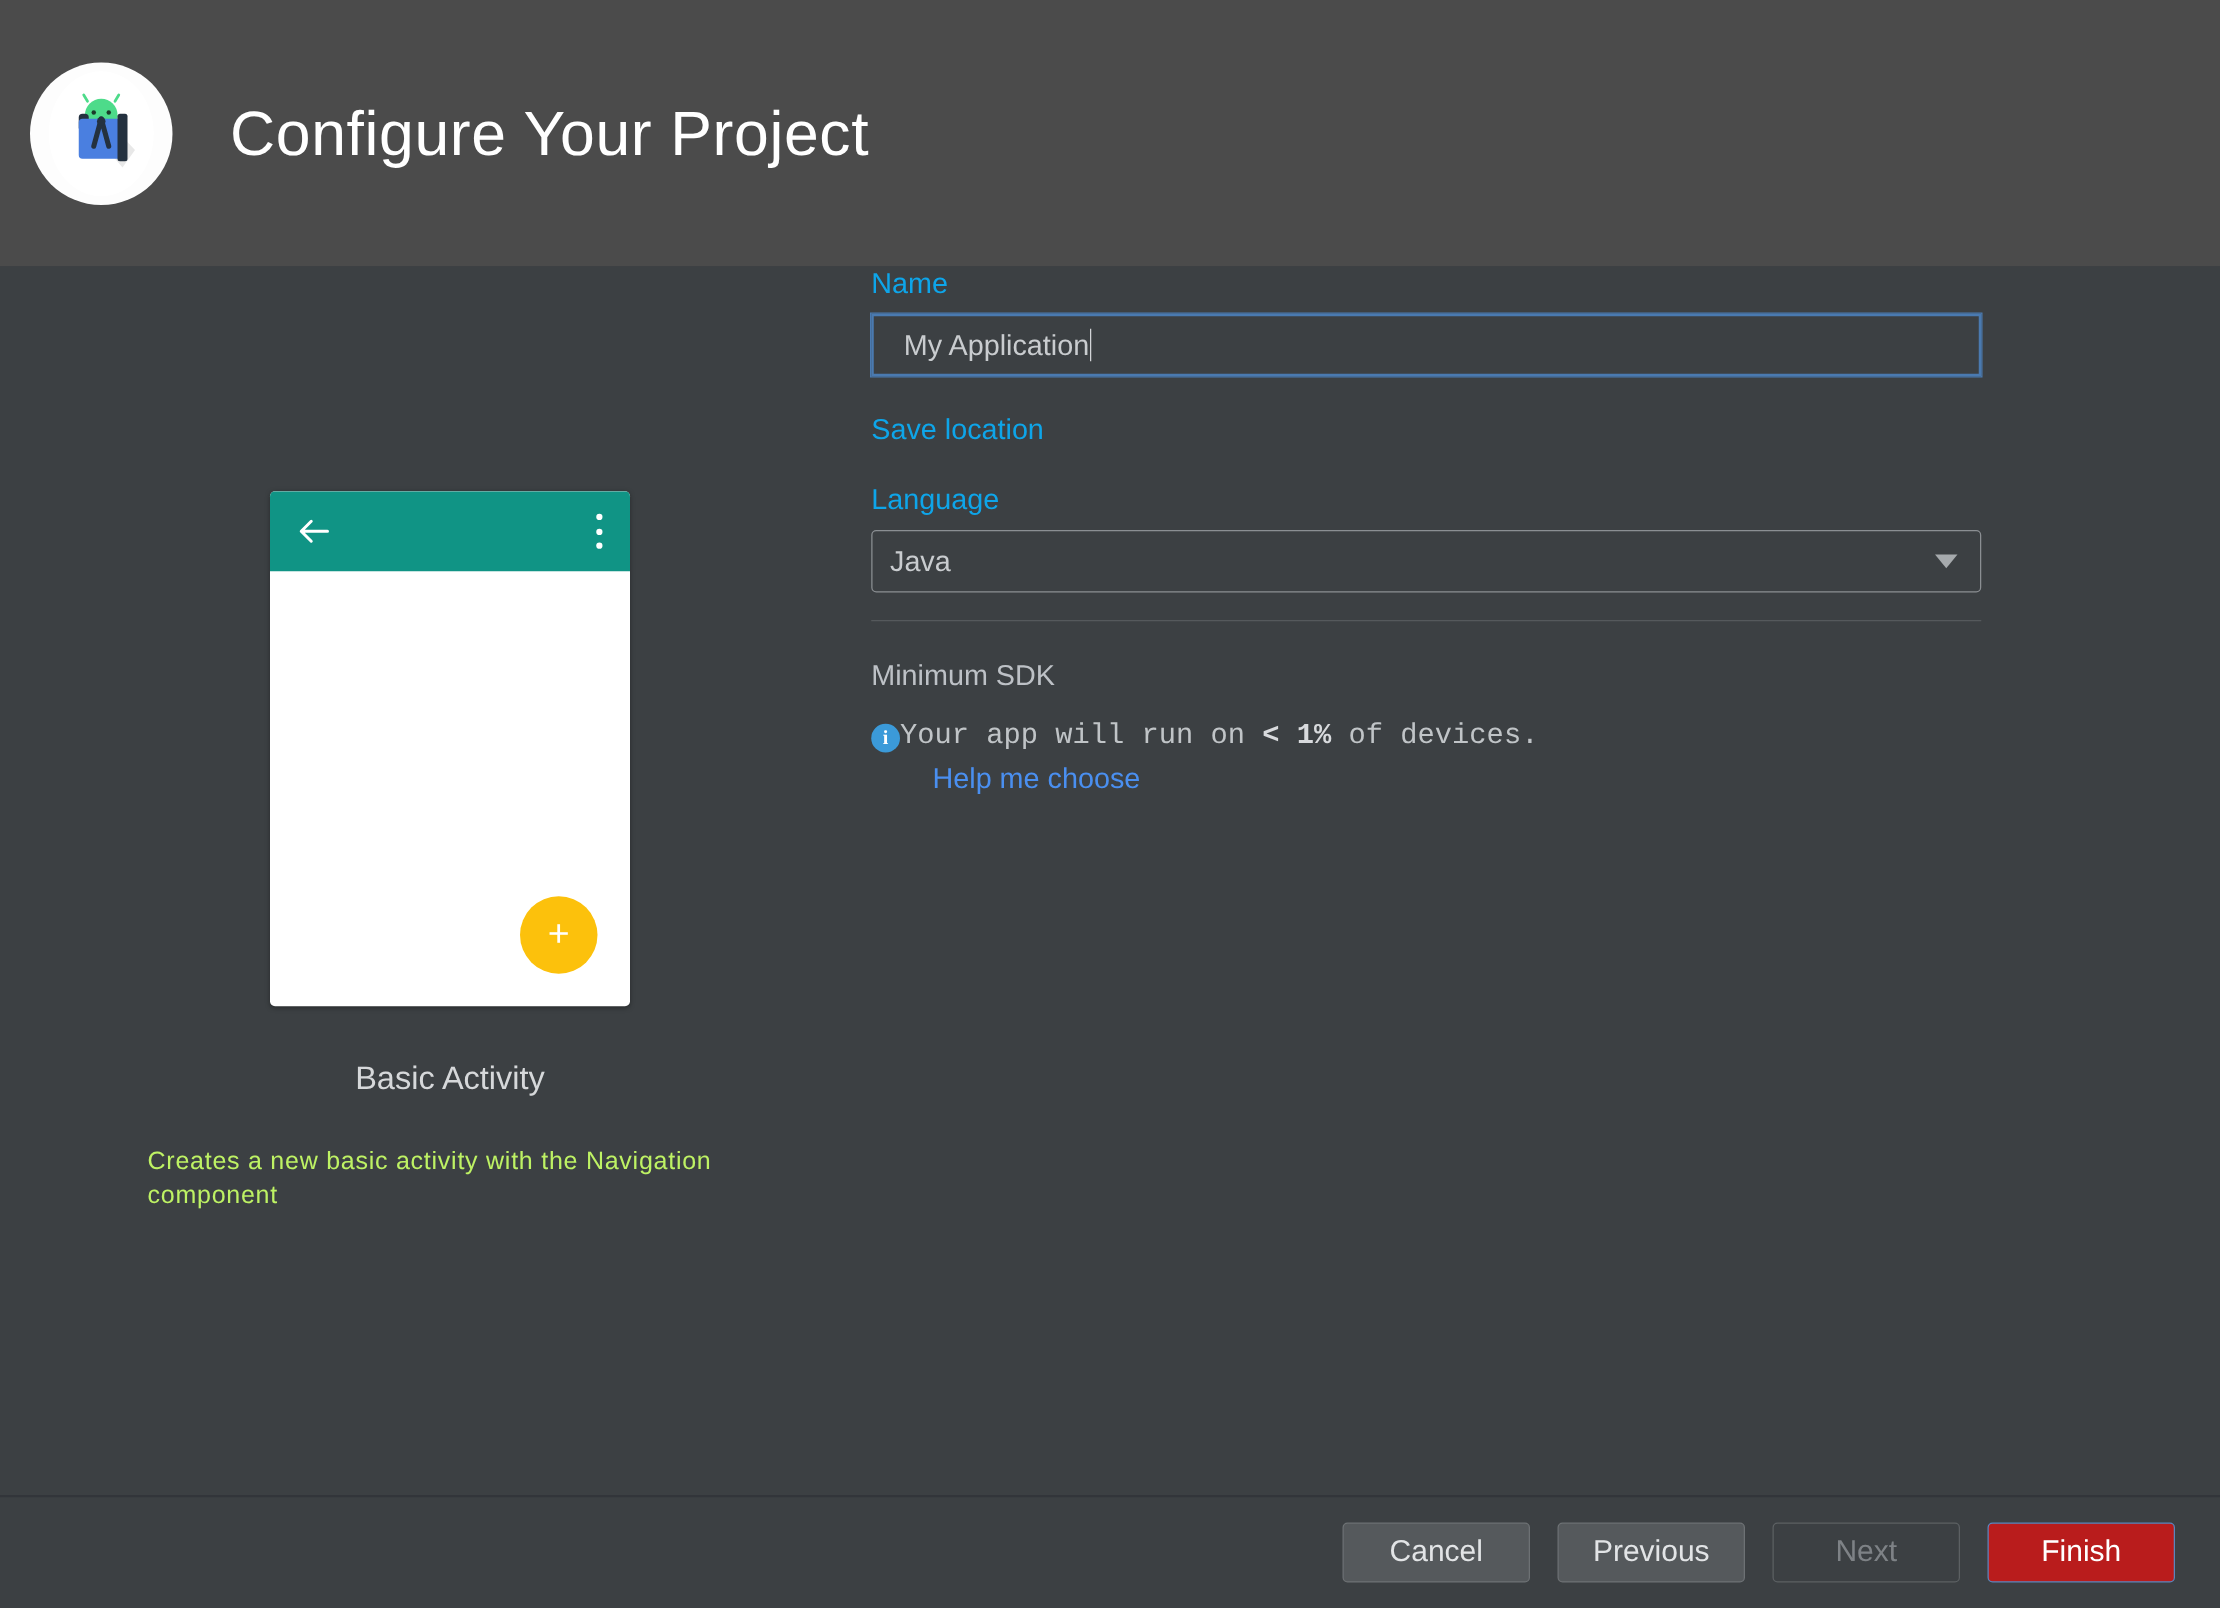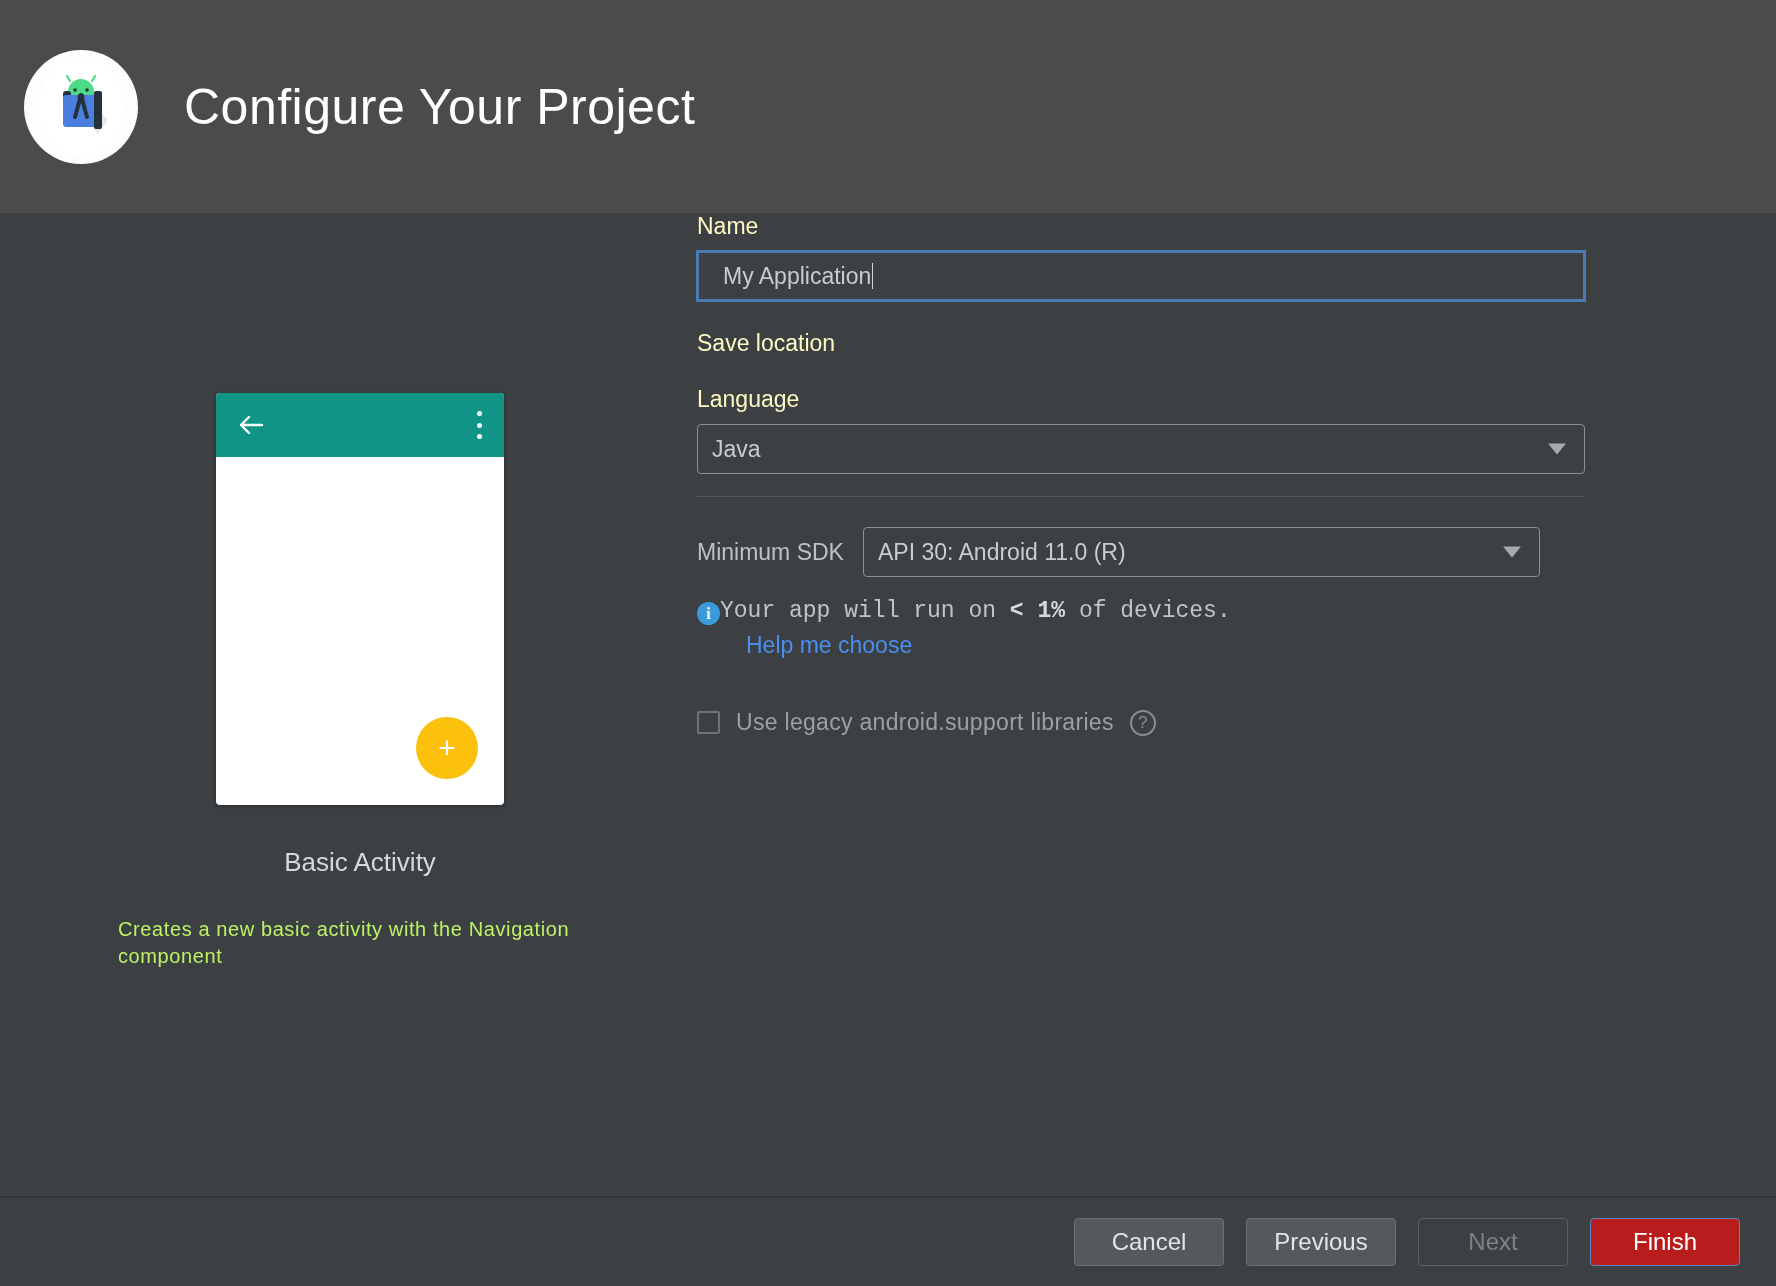--- a/index.html
+++ b/index.html
@@ -131,21 +131,21 @@
   }
 
   
   .form-col {
     position: absolute;
     left: 697px;
     top: 0;
     width: 890px;
   }
   .field-label {
-    color: #fef9c3;
+    color: #0ea5e9;
     font-size: 23px;
     font-weight: 400;
     margin-bottom: 11px;
   }
   .field-row { margin-bottom: 0; }
 
   .textfield {
     width: 888px;
     height: 48px;
     background: #3c4043;
@@ -410,43 +410,32 @@
         <div class="dropdown">
           <span>Java</span>
           <span class="caret-down"></span>
         </div>
       </div>
 
       <div class="divider"></div>
 
       <div class="sdk-row">
         <div class="sdk-label">Minimum SDK</div>
-        <div class="dropdown sdk">
-          <span>API 30: Android 11.0 (R)</span>
-          <span class="caret-down"></span>
-        </div>
       </div>
 
       <div class="info-row">
         <div class="info-icon">i</div>
         <div style="display:flex;flex-direction:column;">
           <div class="info-text" style="margin-left:0;">
             <span>Your app will run on </span><b>&lt; 1%</b><span> of devices.</span>
           </div>
           <a class="help-link" style="margin-left:26px;">Help me choose</a>
         </div>
       </div>
 
-      <div class="checkbox-row">
-        <div class="checkbox"></div>
-        <div class="checkbox-label">Use legacy android.support libraries</div>
-        <div class="help-circle">
-          <span>?</span>
-        </div>
-      </div>
 
     </div>
   </div>
 
   <div class="footer-divider"></div>
   <div class="footer">
     <div class="btn">Cancel</div>
     <div class="btn">Previous</div>
     <div class="btn disabled">Next</div>
     <div class="btn primary">Finish</div>

